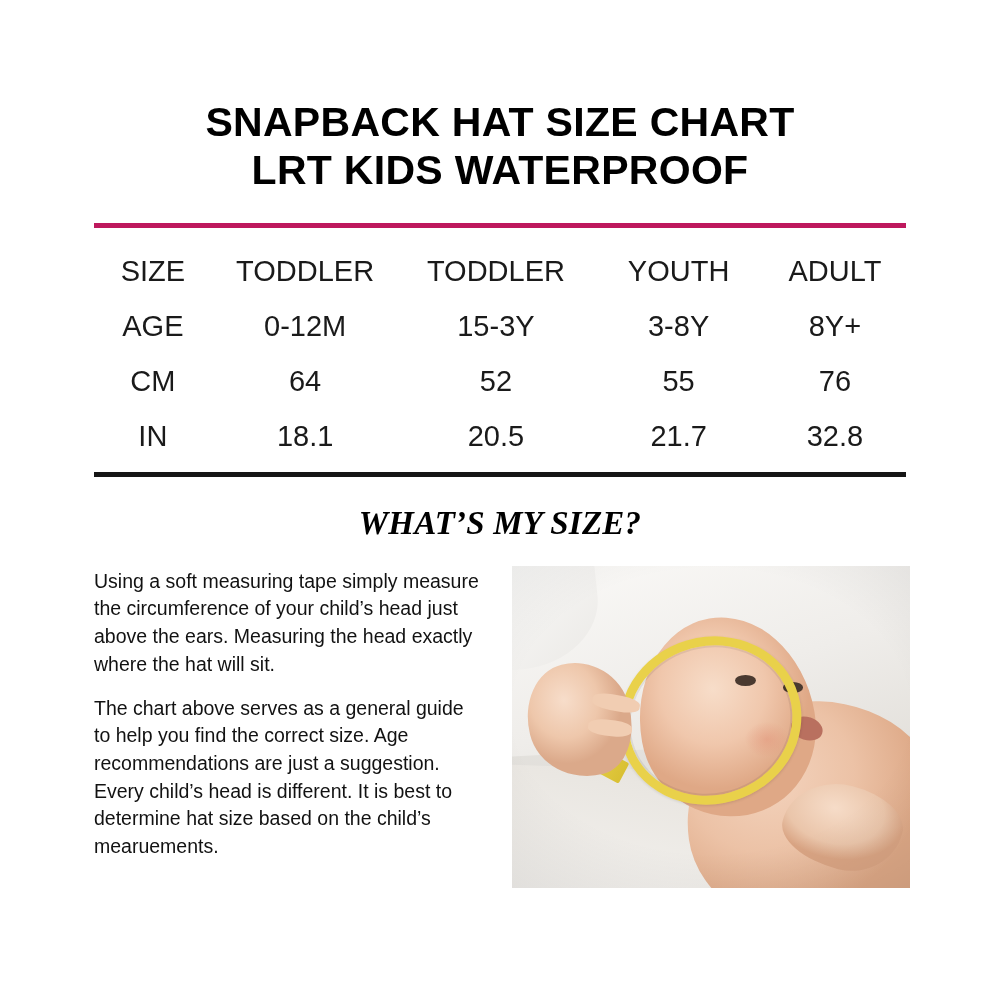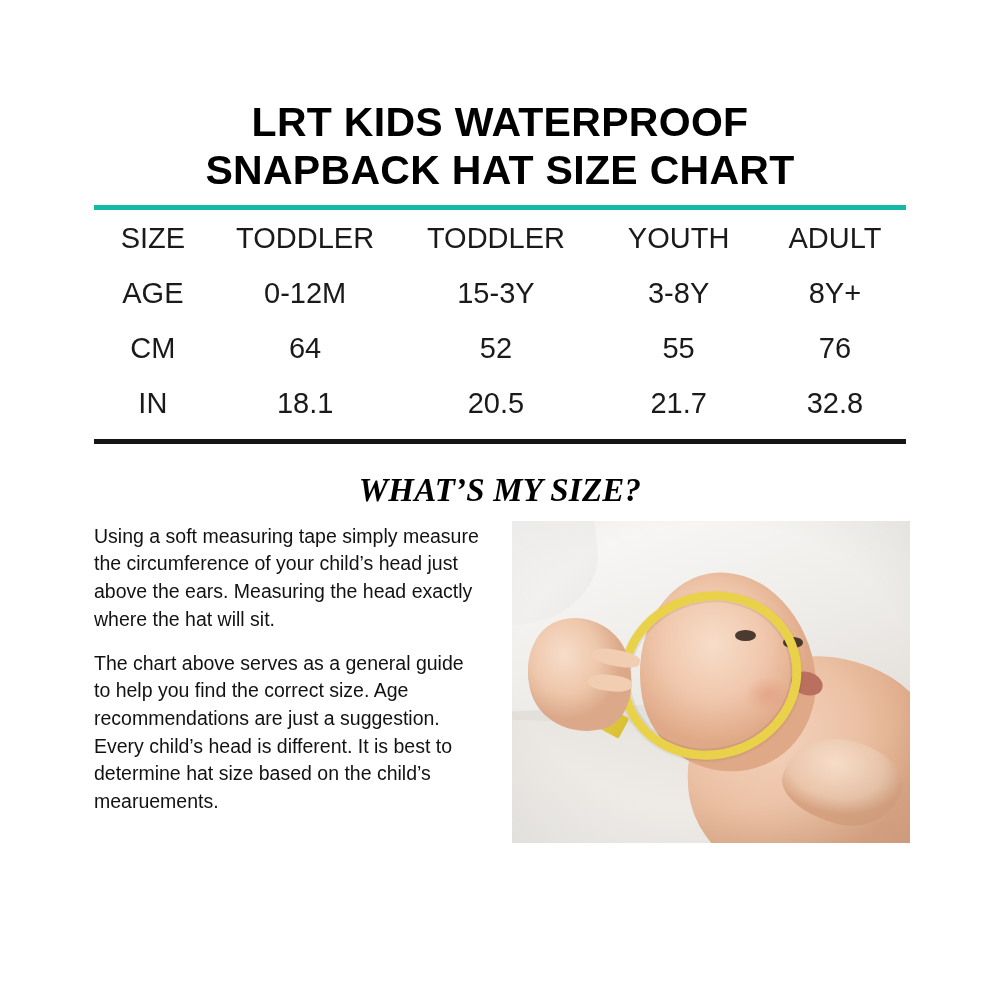--- a/index.html
+++ b/index.html
@@ -25,25 +25,25 @@
     font-weight: bold;
     font-size: 41px;
     line-height: 1.18;
     letter-spacing: 0.3px;
     text-transform: uppercase;
   }
   .title .line { display: block; white-space: nowrap; }
 
   
   .table-wrap {
-    margin: 10px auto 0 auto;
+    margin: 28px auto 0 auto;
     width: 812px;
-    border-top: 5px solid #14b8a6;
+    border-top: 5px solid #be185d;
     border-bottom: 5px solid #151515;
-    padding: 1px 0 8px 0;
+    padding: 16px 0 8px 0;
   }
   table.size-chart {
     width: 100%;
     border-collapse: collapse;
     table-layout: fixed;
   }
   table.size-chart td {
     text-align: center;
     font-size: 29px;
     font-weight: 400;
@@ -66,21 +66,21 @@
     font-style: italic;
     letter-spacing: 0.2px;
     text-transform: uppercase;
     font-family: Liberation Serif, serif;
   }
 
   
   .bottom {
     display: flex;
     align-items: flex-start;
-    margin-top: 12px;
+    margin-top: 24px;
     padding: 0 90px 0 94px;
     gap: 28px;
   }
   .copy { width: 390px; padding-top: 2px; }
   .copy p {
     font-size: 19.5px;
     line-height: 1.42;
     color: #121212;
   }
   .copy p + p { margin-top: 16px; }
@@ -189,22 +189,22 @@
     position: absolute; inset: 0;
     background: radial-gradient(90% 80% at 50% 45%, rgba(0,0,0,0) 55%, rgba(0,0,0,0.10) 100%);
   }
 </style>
 </head>
 <body>
 
 <div class="page">
 
   <h1 class="title">
+    <span class="line">SNAPBACK HAT SIZE CHART</span>
     <span class="line">LRT KIDS WATERPROOF</span>
-    <span class="line">SNAPBACK HAT SIZE CHART</span>
   </h1>
 
   <div class="table-wrap">
     <table class="size-chart">
       <tbody>
         <tr>
           <td class="label">SIZE</td>
           <td class="c1">TODDLER</td>
           <td class="c2">TODDLER</td>
           <td class="c3">YOUTH</td>

